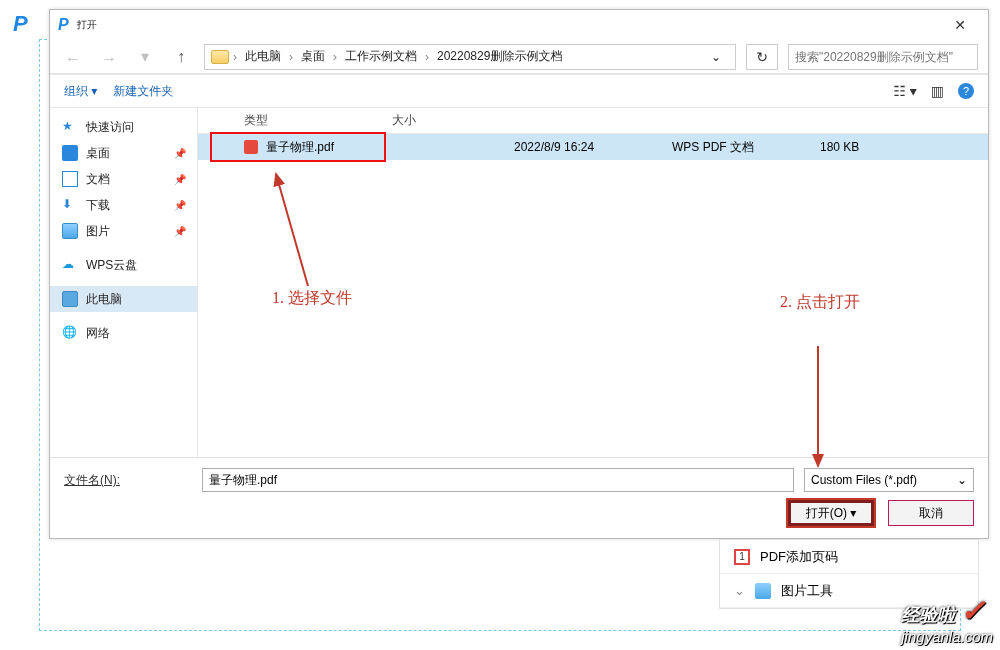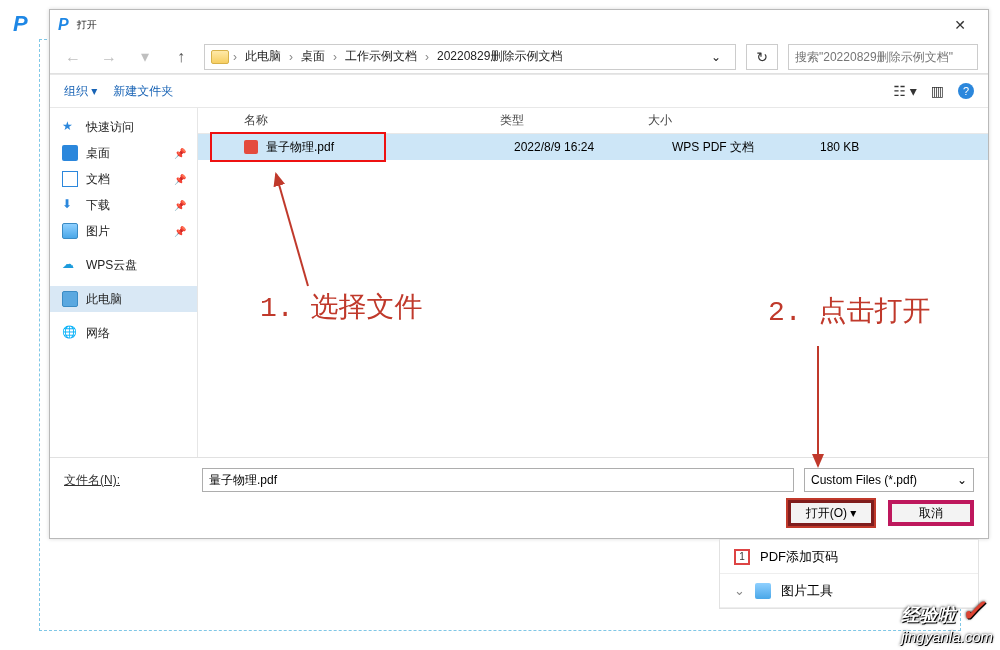--- a/index.html
+++ b/index.html
@@ -42,28 +42,28 @@
   .filearea { flex:1; display:flex; flex-direction:column; font-size:12px; position:relative; }
   .cols { height:26px; display:flex; align-items:center; border-bottom:1px solid #e8e8e8; color:#444; padding-left:46px; }
   .c-name { width:256px; }
   .c-mod { width:158px; }
   .c-type { width:148px; }
   .c-size { width:100px; }
   .row { height:26px; display:flex; align-items:center; padding-left:46px; }
   .row.sel { background:#cde6f7; }
   .row .pdf-ico { width:14px; height:14px; background:#e44b3d; border-radius:2px; margin-right:8px; }
   .red-box1 { position:absolute; left:12px; top:24px; width:176px; height:30px; border:2px solid #e11; }
-  .anno { position:absolute; font-size:28px; color:#c0392b; font-family:Liberation Mono, monospace; }
+  .anno { position:absolute; font-size:16px; color:#c0392b; font-family:Liberation Serif, serif;margin-left:12px; }
   .footer { border-top:1px solid #e1e1e1; padding:10px 14px 12px; }
   .frow { display:flex; align-items:center; gap:10px; margin-bottom:8px; }
   .frow .lab { width:128px; font-size:12px; color:#333;text-decoration:underline; }
   .fn-input { flex:1; height:24px; border:1px solid #adadad; font-size:12px; padding:2px 6px; }
   .filter { width:170px; height:24px; border:1px solid #adadad; font-size:12px; padding:2px 6px; display:flex; justify-content:space-between; align-items:center; }
   .btns { display:flex; justify-content:flex-end; gap:14px; }
-  .btn { width:86px; height:26px; border:4px solid #be185d; background:#f3f3f3; font-size:12px; display:flex; align-items:center; justify-content:center; }
+  .btn { width:86px; height:26px; border:1px solid #be185d; background:#f3f3f3; font-size:12px; display:flex; align-items:center; justify-content:center; }
   .btn.primary { border:3px solid #7f1d1d; box-shadow:0 0 0 2px #c0392b; }
   .tool-panel { position:absolute; right:20px; top:538px; width:260px; border:1px solid #e2e2e2; background:#fff; font-size:13px; }
   .tp-row { height:34px; display:flex; align-items:center; gap:10px; padding:0 14px; border-bottom:1px solid #eee; }
   .watermark { position:absolute; right:6px; bottom:4px; font-size:18px; font-weight:bold; color:#fff; text-shadow:0 0 3px #000,1px 1px 0 #000; font-style:italic; }
   .watermark small { display:block; font-size:15px; font-weight:normal; }
   .check { color:#d43; font-size:30px; font-weight:bold; }
   .arrow-svg { position:absolute; pointer-events:none; }
 </style>
 </head>
 <body>
@@ -150,21 +150,20 @@
           </div>
         <div style="height:8px"></div>
         <div class="side-item">
             <span class="ico net">🌐</span>
             <span>网络</span>
           </div>
       </div>
 
       <div class="filearea">
         <div class="cols">
-          <div class="c-name">名称</div>
           <div class="c-type">类型</div>
           <div class="c-size">大小</div>
         </div>
         <div class="row sel">
           <span class="pdf-ico"></span>
           <div class="c-name" style="width:248px">量子物理.pdf</div>
           <div class="c-mod">2022/8/9 16:24</div>
           <div class="c-type">WPS PDF 文档</div>
           <div class="c-size">180 KB</div>
         </div>

